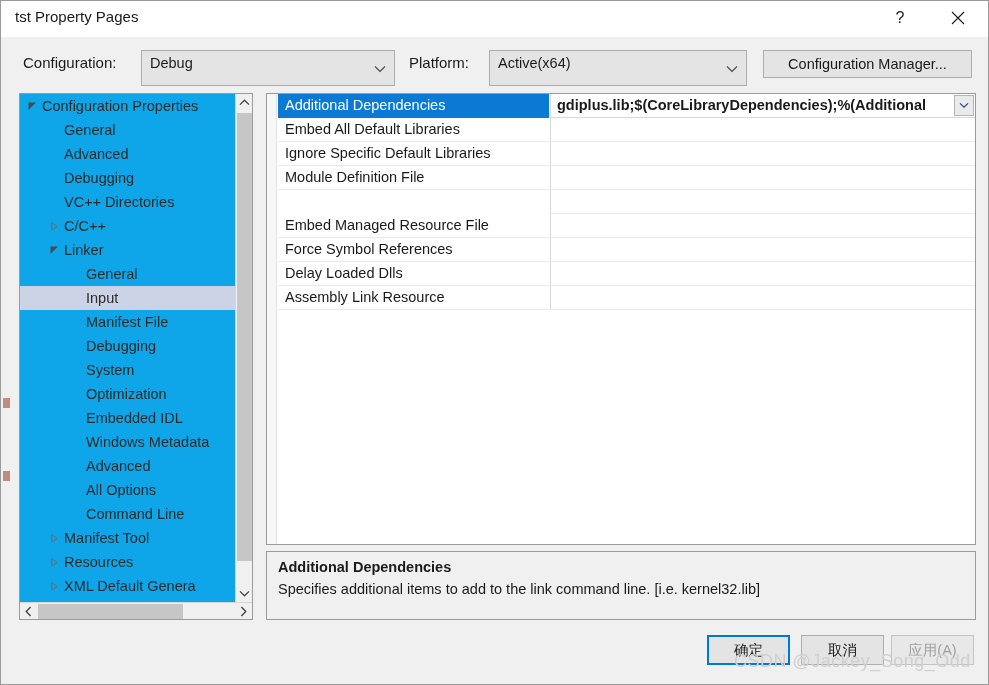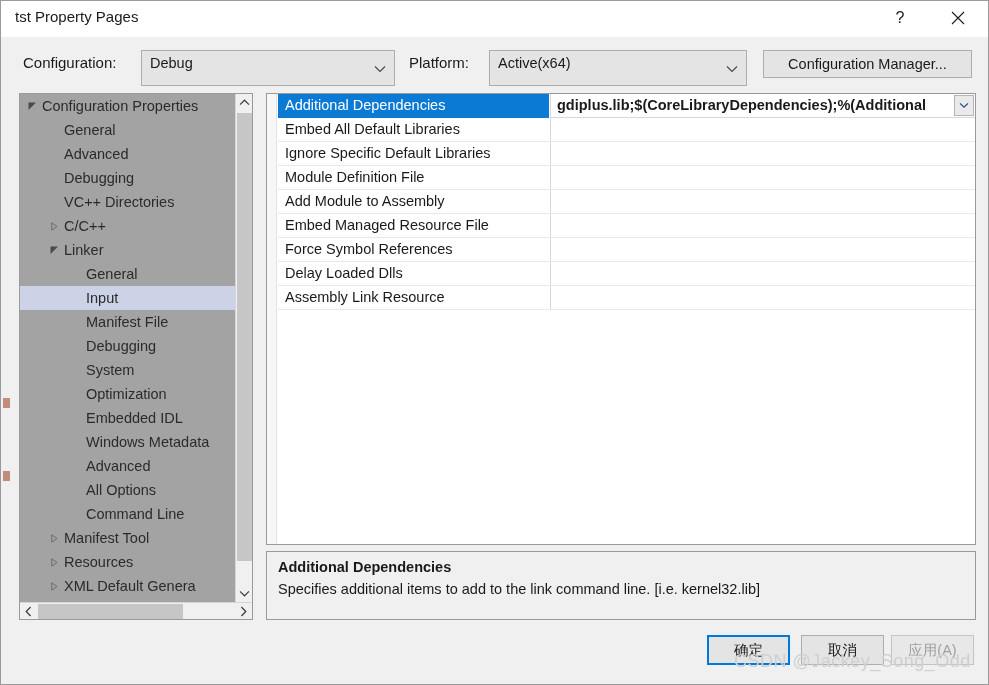--- a/index.html
+++ b/index.html
@@ -124,21 +124,21 @@
     padding: 0;
   }
 
   
   #tree-panel {
     position: absolute;
     left: 18px;
     top: 92px;
     width: 234px;
     height: 527px;
-    background: #a3a3a3;
+    background: #0ea5e9;
     border: 1px solid #9a9a9a;
     box-sizing: border-box;
     overflow: hidden;
   }
   #tree-clip {
     position: absolute;
     left: 0; top: 0;
     width: 215px;
     height: 508px;
     overflow: hidden;
@@ -615,21 +615,20 @@
         </div>
         <div class="grid-row">
           <div class="pname">Ignore Specific Default Libraries</div>
           <div class="pval"><span></span></div>
         </div>
         <div class="grid-row">
           <div class="pname">Module Definition File</div>
           <div class="pval"><span></span></div>
         </div>
         <div class="grid-row">
-          <div class="pname">Add Module to Assembly</div>
           <div class="pval"><span></span></div>
         </div>
         <div class="grid-row">
           <div class="pname">Embed Managed Resource File</div>
           <div class="pval"><span></span></div>
         </div>
         <div class="grid-row">
           <div class="pname">Force Symbol References</div>
           <div class="pval"><span></span></div>
         </div>

